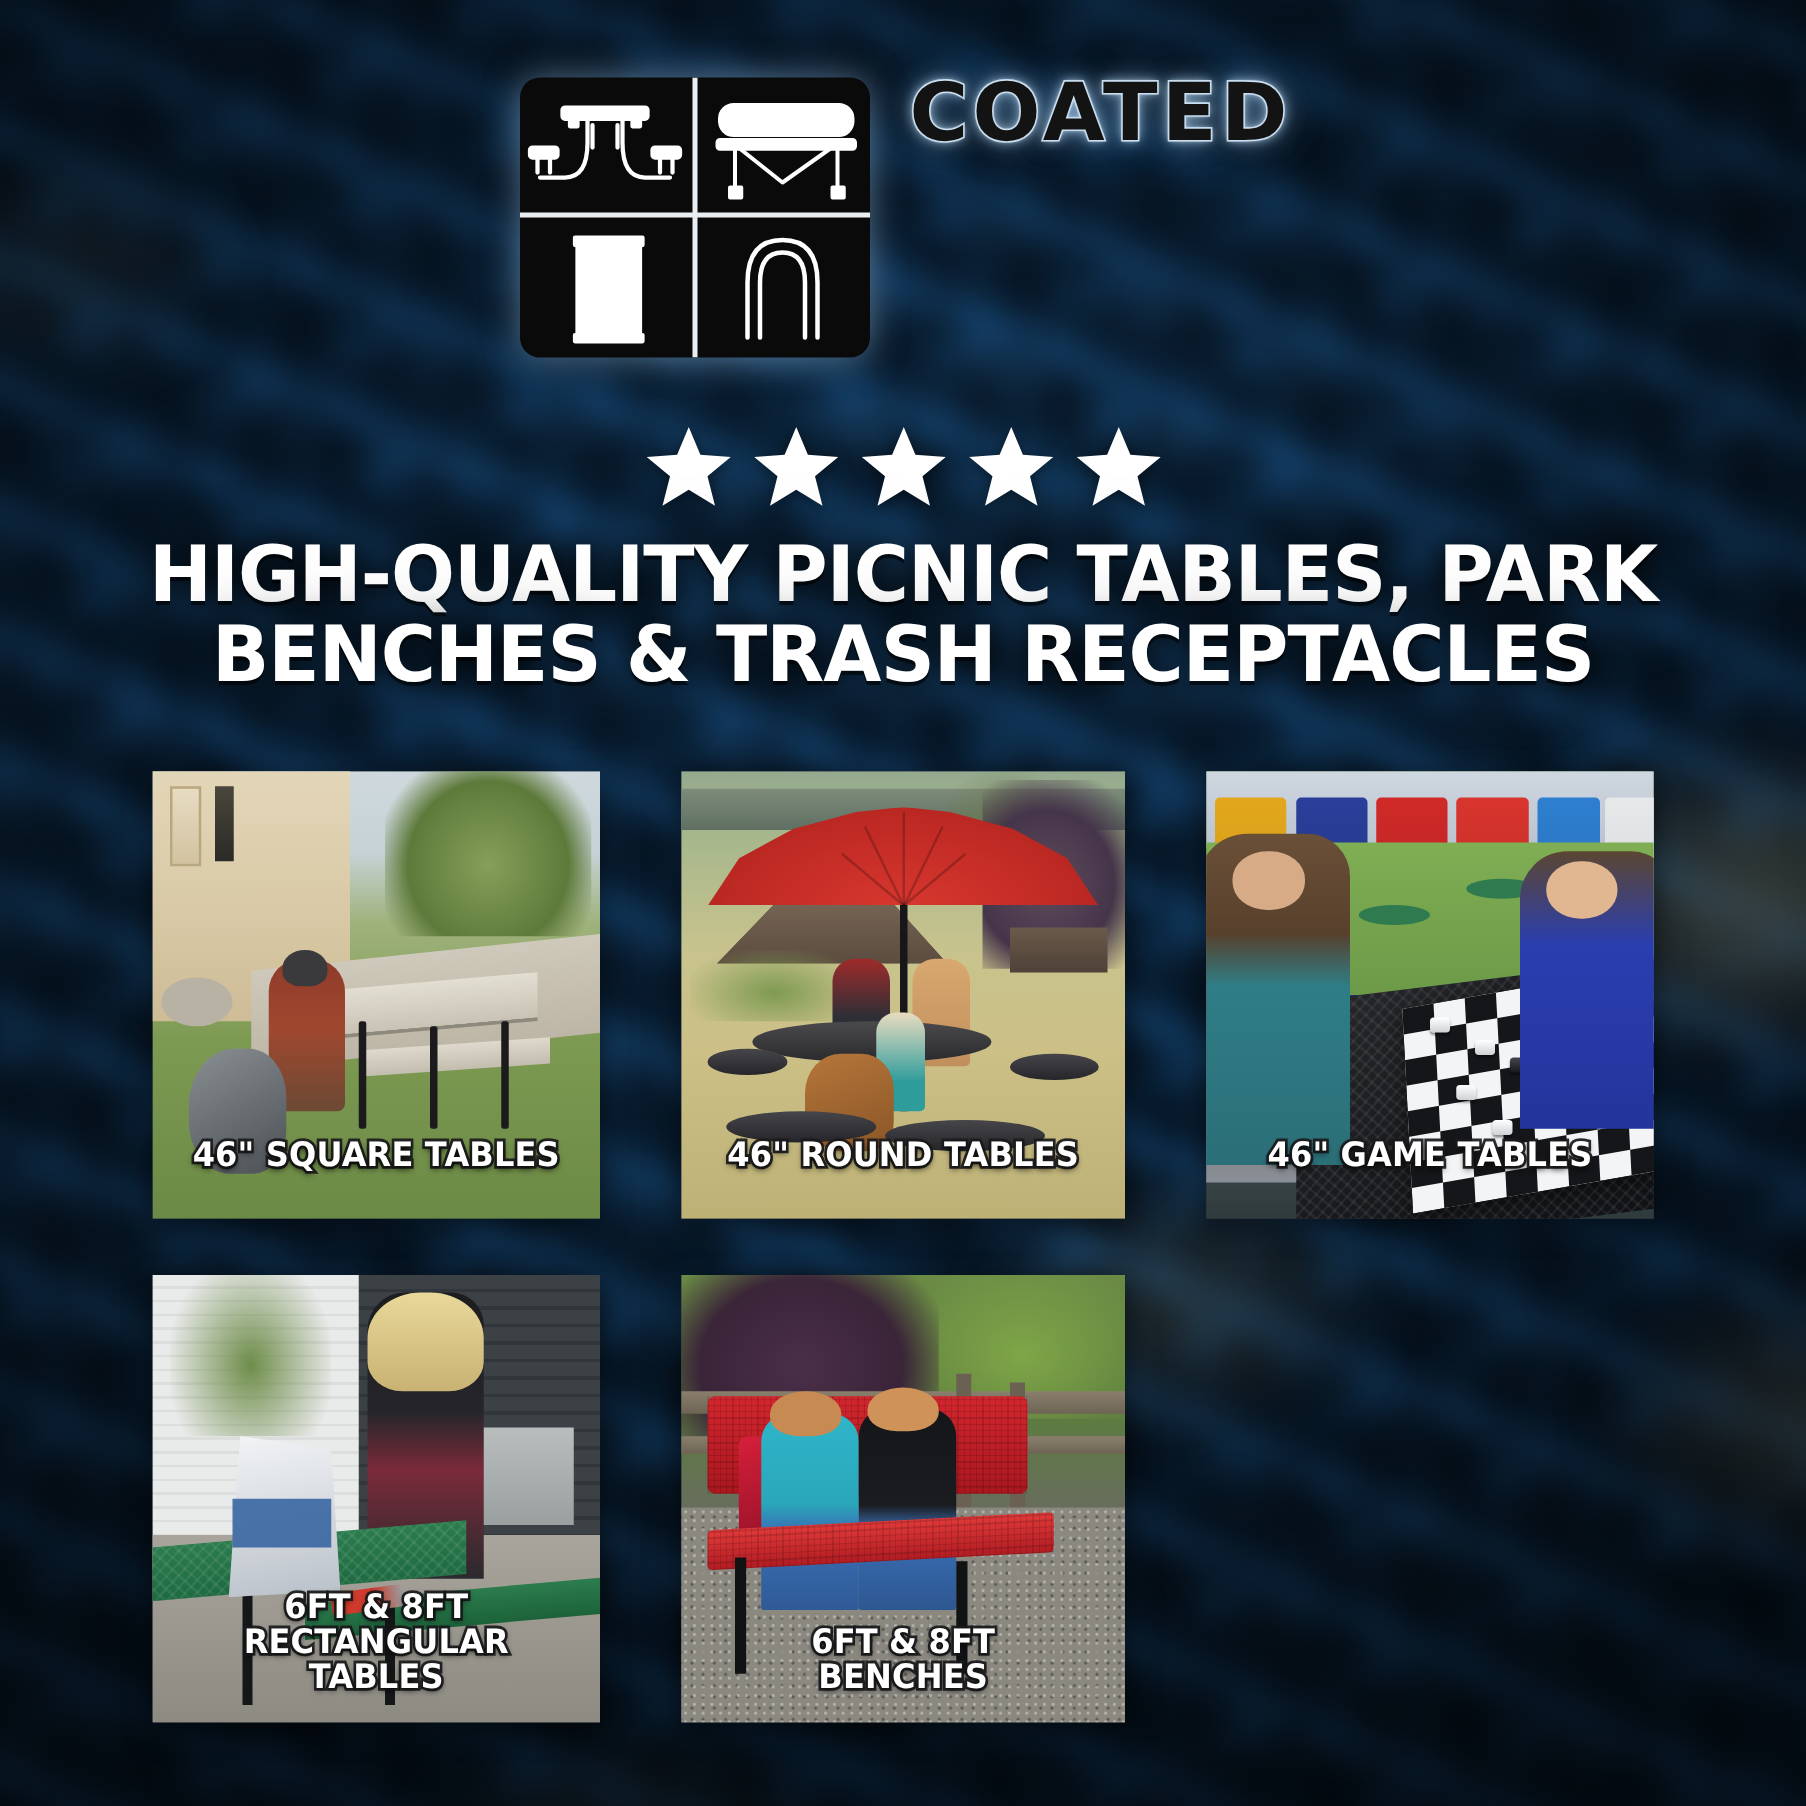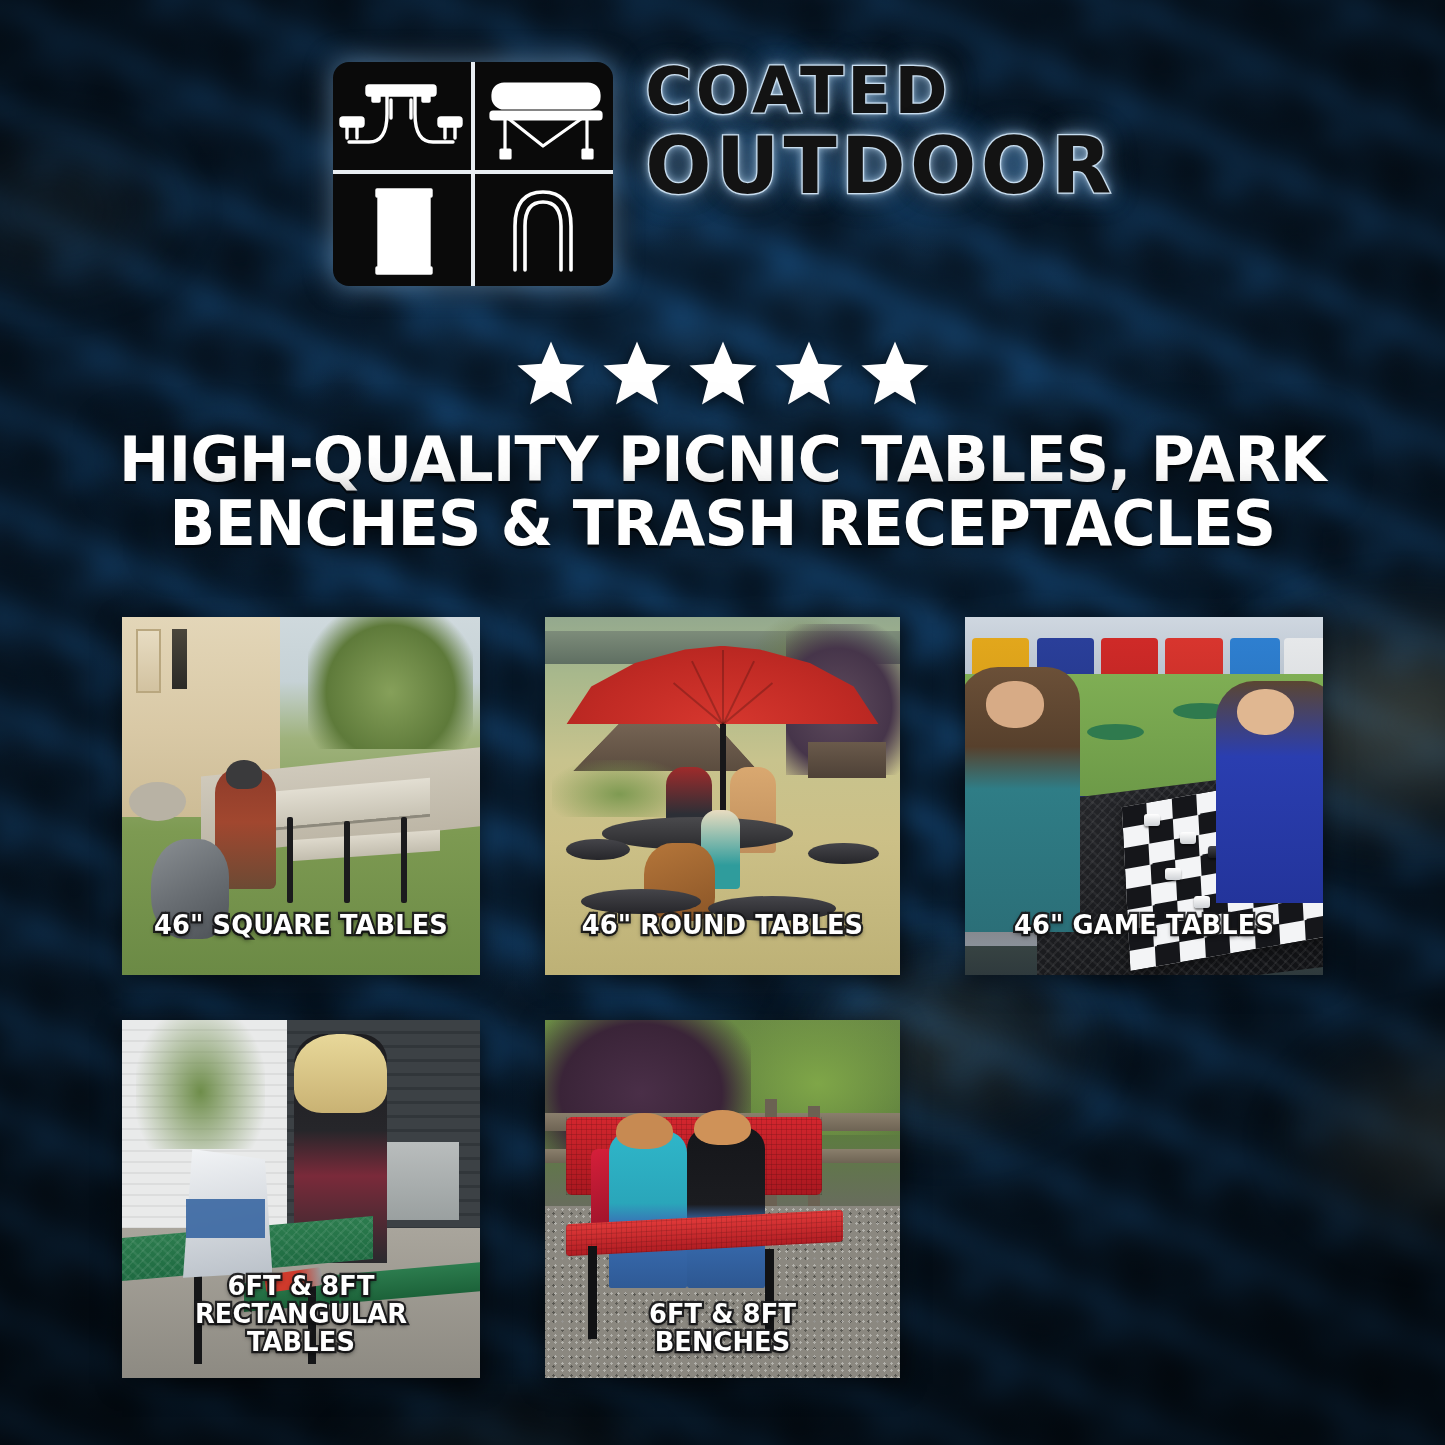--- a/index.html
+++ b/index.html
@@ -332,21 +332,20 @@
 
           <g stroke="#ffffff" stroke-width="3.6" fill="none" stroke-linecap="round" stroke-linejoin="round">
             <path d="M186 212 L186 168 Q186 134 214 134 Q242 134 242 168 L242 212"></path>
             <path d="M196 212 L196 168 Q196 144 214 144 Q232 144 232 168 L232 212"></path>
           </g>
         </svg>
       </div>
 
       <div class="logo-type">
         <div class="logo-line l1">COATED</div>
-        <div class="logo-line l2">OUTDOOR</div>
       </div>
     </div>
 
     <div class="stars" id="stars-row">
         <svg viewBox="0 0 24 24" class="star">
           <path d="M12 1.2 L15.1 8.6 L23.2 9.2 L17.0 14.3 L19.0 22.2 L12 17.9 L5 22.2 L7.0 14.3 L0.8 9.2 L8.9 8.6 Z" fill="#ffffff"></path>
         </svg>
         <svg viewBox="0 0 24 24" class="star">
           <path d="M12 1.2 L15.1 8.6 L23.2 9.2 L17.0 14.3 L19.0 22.2 L12 17.9 L5 22.2 L7.0 14.3 L0.8 9.2 L8.9 8.6 Z" fill="#ffffff"></path>
         </svg>

